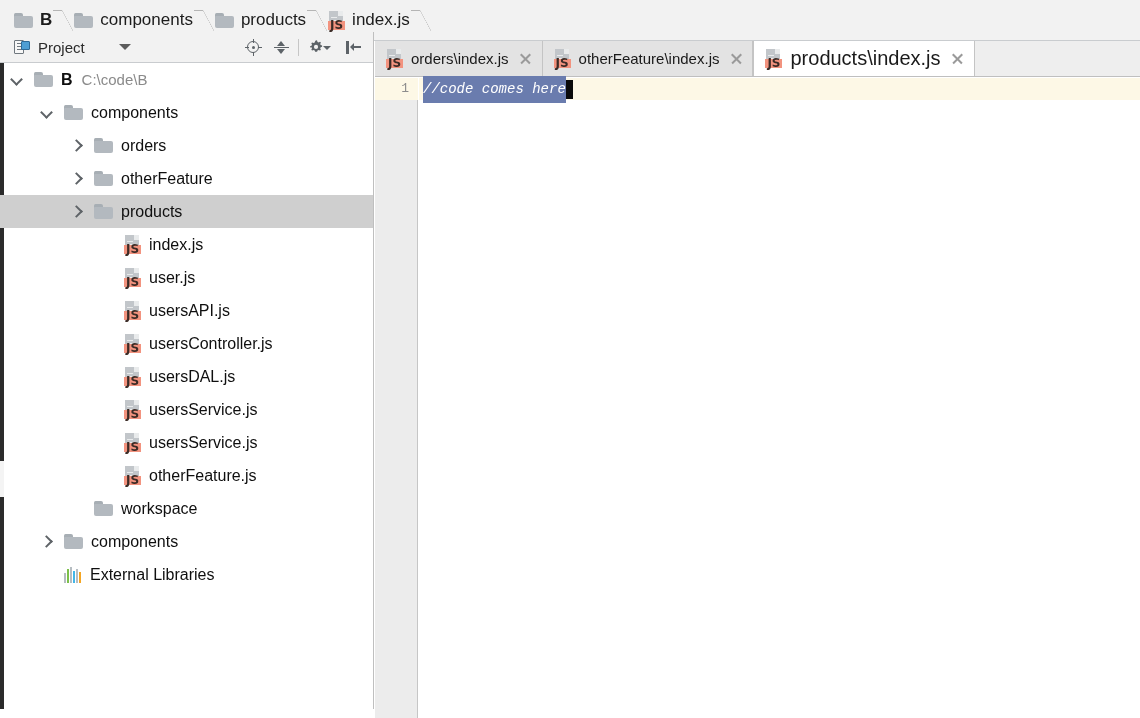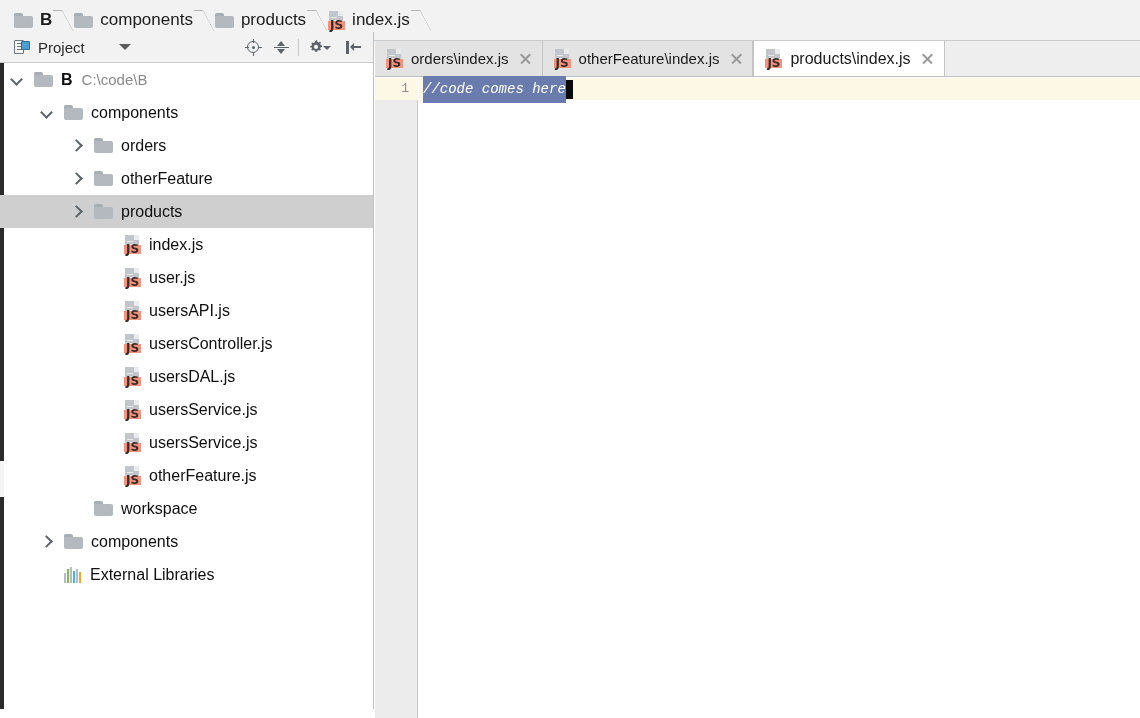--- a/index.html
+++ b/index.html
@@ -356,21 +356,21 @@
     background: #ffffff;
     border-left: 1px solid #c4c4c4;
     border-right: 1px solid #c4c4c4;
   }
   .tab-label {
     font-size: 15px;
     color: #1a1a1a;
     margin-left: 8px;
     white-space: nowrap;
   }
-  .tab.active .tab-label { font-size: 16px; }
+  .tab.active .tab-label { font-size: 20px; }
   .tab-close {
     margin-left: 10px;
     width: 14px; height: 14px;
     position: relative;
     flex: none;
   }
   .tab-close::before, .tab-close::after {
     content: "";
     position: absolute;
     left: 0.5px; top: 6px;

